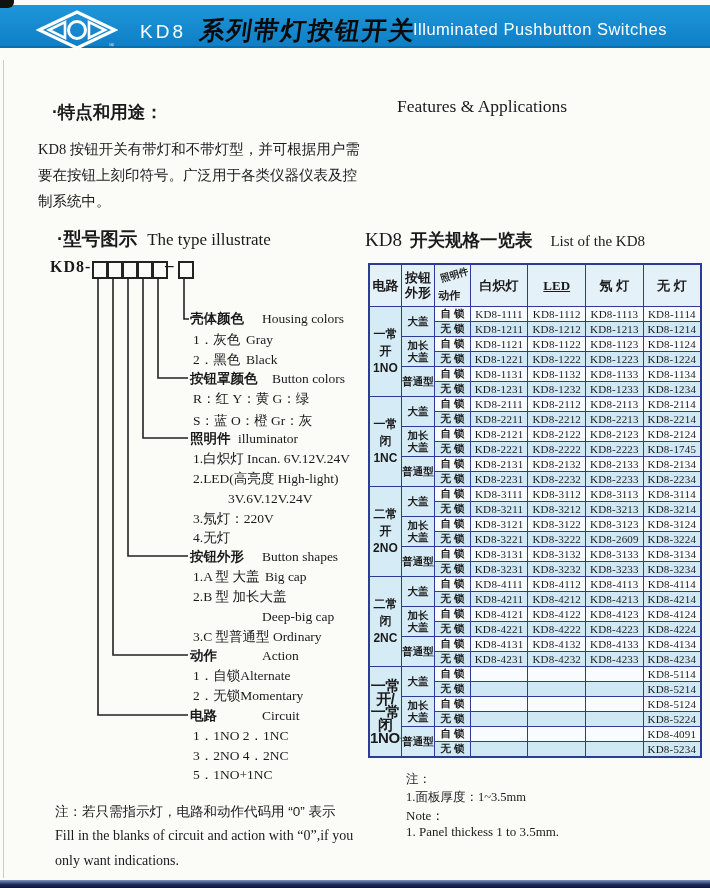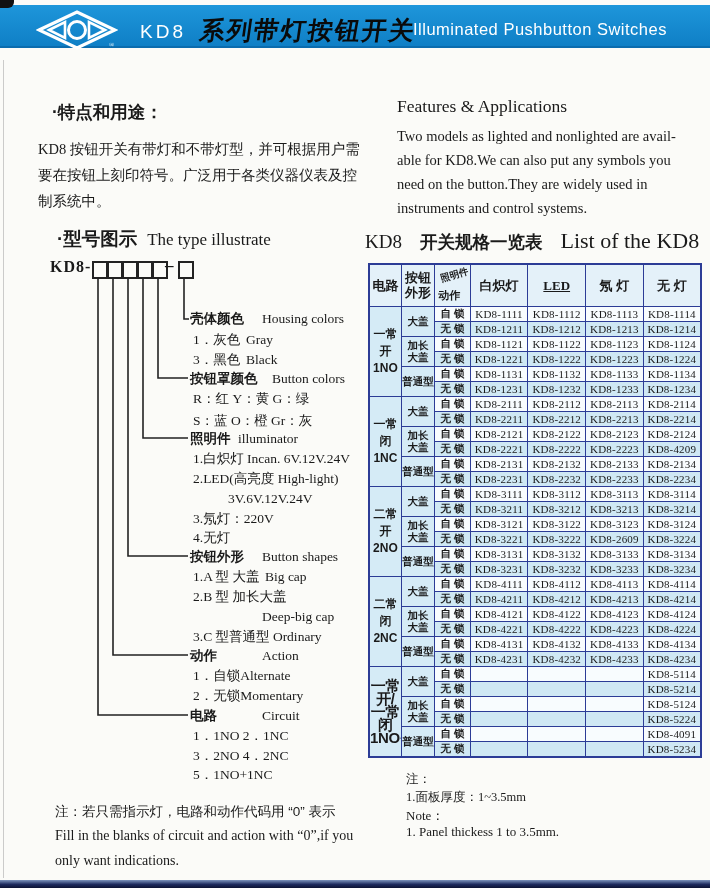--- a/index.html
+++ b/index.html
@@ -33,22 +33,22 @@
   .h-zh{font-weight:bold; font-family:"Liberation Sans",sans-serif;}
   .feat-head{left:52px; top:100px; font-size:17.5px;}
   .feat-body{left:38px; top:136px; width:322px; font-size:14.5px; line-height:26px;}
   .type-head{left:57px; top:226px; display:flex; align-items:baseline; gap:10px;}
   .type-head .zh{font-size:18.5px; font-weight:bold; font-family:"Liberation Sans",sans-serif;}
   .type-head .en{font-size:17px;}
   .fa-head{left:397px; top:96px; font-size:17.5px;}
   .fa-body{left:397px; top:124px; width:280px; font-size:14.5px; line-height:24px;}
   .list-head{left:365px; top:228px; display:flex; align-items:baseline;}
   .list-head .kd8{font-size:19px;}
-  .list-head .zh{font-size:17.5px; font-weight:bold; font-family:"Liberation Sans",sans-serif; margin-left:18px;}
-  .list-head .en{font-size:22px; margin-left:18px;}
+  .list-head .zh{font-size:17.5px; font-weight:bold; font-family:"Liberation Sans",sans-serif; margin-left:8px;}
+  .list-head .en{font-size:15px; margin-left:18px;}
 
   
   .kd8-prefix{left:50px; top:258px; font-size:16px; font-weight:bold; letter-spacing:1px;}
   .digit-box{top:261px; width:12px; height:14px; border:2px solid #222; background:#fbfbf8;}
   .digit-dash{left:165px; top:256px; font-size:17px; font-weight:bold;}
   .dia-svg{left:0; top:0; pointer-events:none;}
   .dline{font-size:13.5px; line-height:15px; white-space:nowrap;}
   .dline .zh{font-weight:bold; font-family:"Liberation Sans",sans-serif;}
   .dline .en{position:absolute; left:72px; font-weight:normal; font-family:"Liberation Serif",serif;}
   .dline .en.off53{left:53px;} .dline .en.off42{left:42px;}
@@ -134,21 +134,21 @@
     </g>
   </svg>
 
   <div class="abs dline" style="left:190px; top:311px">
     <span class="zh">壳体颜色</span>
     <span class="en">Housing colors</span></div>
   <div class="abs dline" style="left:193px; top:332px">
     <span>1．灰色</span>
     <span class="en off53">Gray</span></div>
   <div class="abs dline" style="left:193px; top:352px">
-    <span>3．黑色</span>
+    <span>2．黑色</span>
     <span class="en off53">Black</span></div>
 
   <div class="abs dline" style="left:190px; top:371px">
     <span class="zh">按钮罩颜色</span>
     <span class="en" style="left:82px">Button colors</span></div>
   <div class="abs dsub" style="left:193px; top:391px">R：红  Y：黄  G：绿</div>
   <div class="abs dsub" style="left:193px; top:413px">S：蓝  O：橙  Gr：灰</div>
 
   <div class="abs dline" style="left:190px; top:431px">
     <span class="zh">照明件</span>
@@ -180,24 +180,20 @@
     <span class="en">Circuit</span></div>
   <div class="abs dsub" style="left:193px; top:728px">1．1NO  2．1NC</div>
   <div class="abs dsub" style="left:193px; top:748px">3．2NO  4．2NC</div>
   <div class="abs dsub" style="left:193px; top:767px">5．1NO+1NC</div>
 
   <div class="abs note-l-zh">注：若只需指示灯，电路和动作代码用 “0” 表示</div>
   <div class="abs note-l-en1">Fill in the blanks of circuit and action with “0”,if you</div>
   <div class="abs note-l-en2">only want indications.</div>
 
   <div class="abs fa-head">Features &amp; Applications</div>
-  <div class="abs fa-body pre">Two models as lighted and nonlighted are avail-
-able for KD8.We can also put any symbols you
-need on the button.They are widely used in
-instruments and control systems.</div>
 
   <div class="abs list-head">
     <span class="kd8">KD8</span>
     <span class="zh">开关规格一览表</span>
     <span class="en">List of the KD8</span>
   </div>
 
   <div class="abs spec-table-wrap">
     <table class="spec">
       <colgroup>
@@ -299,21 +295,21 @@
             <td class="c-model stripe-w">KD8-2121</td>
             <td class="c-model stripe-w">KD8-2122</td>
             <td class="c-model stripe-w">KD8-2123</td>
             <td class="c-model stripe-w">KD8-2124</td>
           </tr>
           <tr>
             <td class="c-action stripe-b">无 锁</td>
             <td class="c-model stripe-b">KD8-2221</td>
             <td class="c-model stripe-b">KD8-2222</td>
             <td class="c-model stripe-b">KD8-2223</td>
-            <td class="c-model stripe-b">KD8-4209</td>
+            <td class="c-model stripe-b">KD8-1745</td>
           </tr>
           <tr>
             <td rowspan="2" class="c-shape">普通型</td>
             <td class="c-action stripe-w">自 锁</td>
             <td class="c-model stripe-w">KD8-2131</td>
             <td class="c-model stripe-w">KD8-2132</td>
             <td class="c-model stripe-w">KD8-2133</td>
             <td class="c-model stripe-w">KD8-2134</td>
           </tr>
           <tr>

